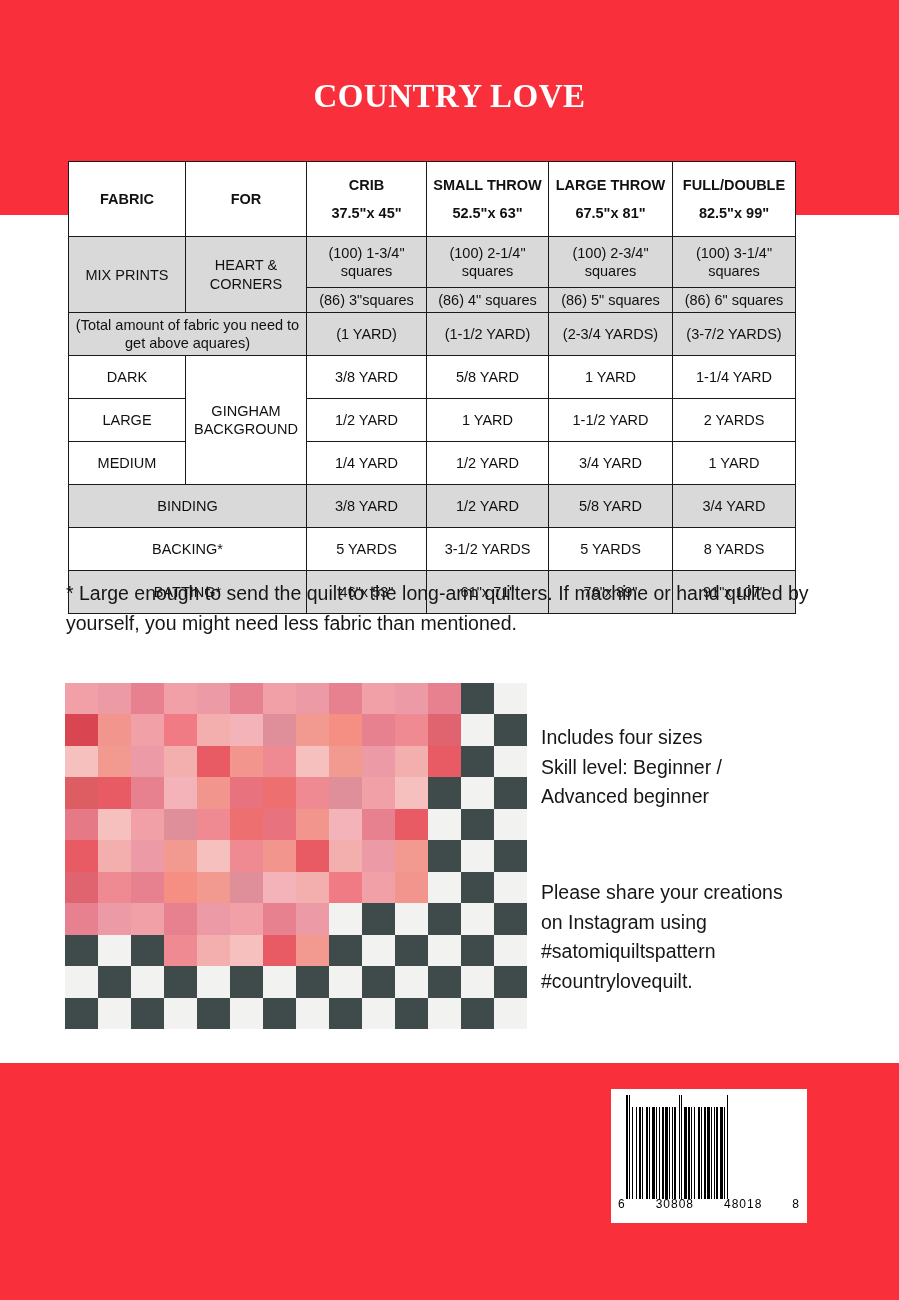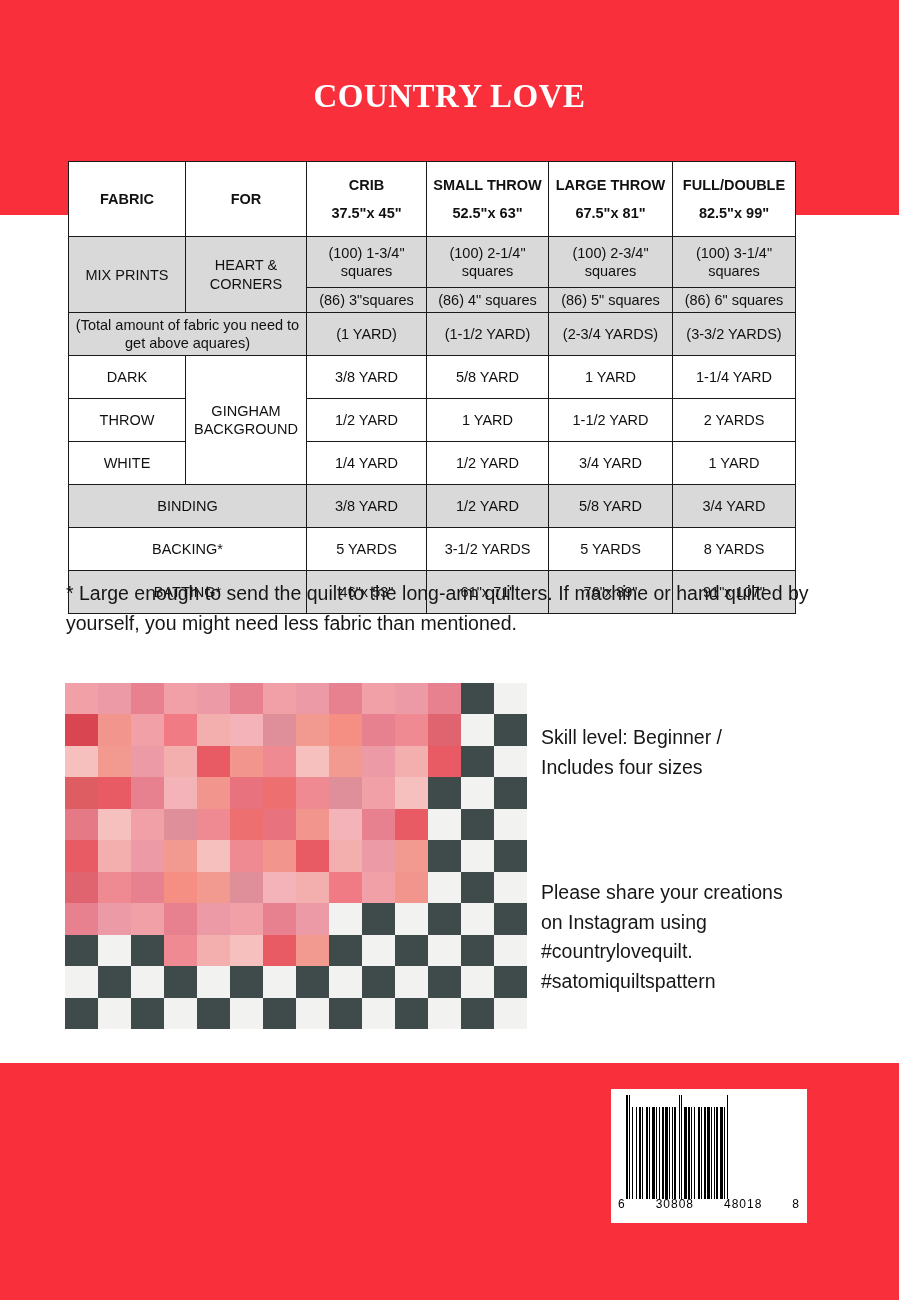--- a/index.html
+++ b/index.html
@@ -210,40 +210,40 @@
           <td class="shade small-note">(86) 4" squares</td>
           <td class="shade small-note">(86) 5" squares</td>
           <td class="shade small-note">(86) 6" squares</td>
         </tr>
 
         <tr>
           <td class="shade r-tall" colspan="2">(Total amount of fabric you need to get above aquares)</td>
           <td class="shade r-tall">(1 YARD)</td>
           <td class="shade r-tall">(1-1/2 YARD)</td>
           <td class="shade r-tall">(2-3/4 YARDS)</td>
-          <td class="shade r-tall">(3-3/2 YARDS)</td>
+          <td class="shade r-tall">(3-7/2 YARDS)</td>
         </tr>
 
         <tr>
           <td class="r-tall">DARK</td>
           <td class="r-tall" rowspan="3">GINGHAM BACKGROUND</td>
           <td class="r-tall">3/8 YARD</td>
           <td class="r-tall">5/8 YARD</td>
           <td class="r-tall">1 YARD</td>
           <td class="r-tall">1-1/4 YARD</td>
         </tr>
         <tr>
-          <td class="r-tall">THROW</td>
+          <td class="r-tall">LARGE</td>
           <td class="r-tall">1/2 YARD</td>
           <td class="r-tall">1 YARD</td>
           <td class="r-tall">1-1/2 YARD</td>
           <td class="r-tall">2 YARDS</td>
         </tr>
         <tr>
-          <td class="r-tall">WHITE</td>
+          <td class="r-tall">MEDIUM</td>
           <td class="r-tall">1/4 YARD</td>
           <td class="r-tall">1/2 YARD</td>
           <td class="r-tall">3/4 YARD</td>
           <td class="r-tall">1 YARD</td>
         </tr>
 
         <tr>
           <td class="shade r-tall" colspan="2">BINDING</td>
           <td class="shade r-tall">3/8 YARD</td>
           <td class="shade r-tall">1/2 YARD</td>
@@ -423,29 +423,30 @@
         <div style="background: rgb(63, 75, 75);"></div>
         <div style="background: rgb(242, 242, 240);"></div>
         <div style="background: rgb(63, 75, 75);"></div>
         <div style="background: rgb(242, 242, 240);"></div>
         <div style="background: rgb(63, 75, 75);"></div>
         <div style="background: rgb(242, 242, 240);"></div>
       </div>
   </div>
 
   <div class="info-a">
+    <div>Includes four sizes</div>
     <div>Skill level: Beginner /</div>
-    <div>Includes four sizes</div>
+    <div>Advanced beginner</div>
   </div>
 
   <div class="info-b">
     <div>Please share your creations</div>
     <div>on Instagram using</div>
+    <div>#satomiquiltspattern</div>
     <div>#countrylovequilt.</div>
-    <div>#satomiquiltspattern</div>
   </div>
 
 
   <div class="barcode">
     <div class="bars" id="barcode-bars">
         <div style="width: 2px; height: 104px; background: rgb(0, 0, 0);"></div>
         <div style="width: 1px; height: 104px; background: rgb(255, 255, 255);"></div>
         <div style="width: 1px; height: 104px; background: rgb(0, 0, 0);"></div>
         <div style="width: 2px; height: 92px; background: rgb(255, 255, 255);"></div>
         <div style="width: 1px; height: 92px; background: rgb(0, 0, 0);"></div>

